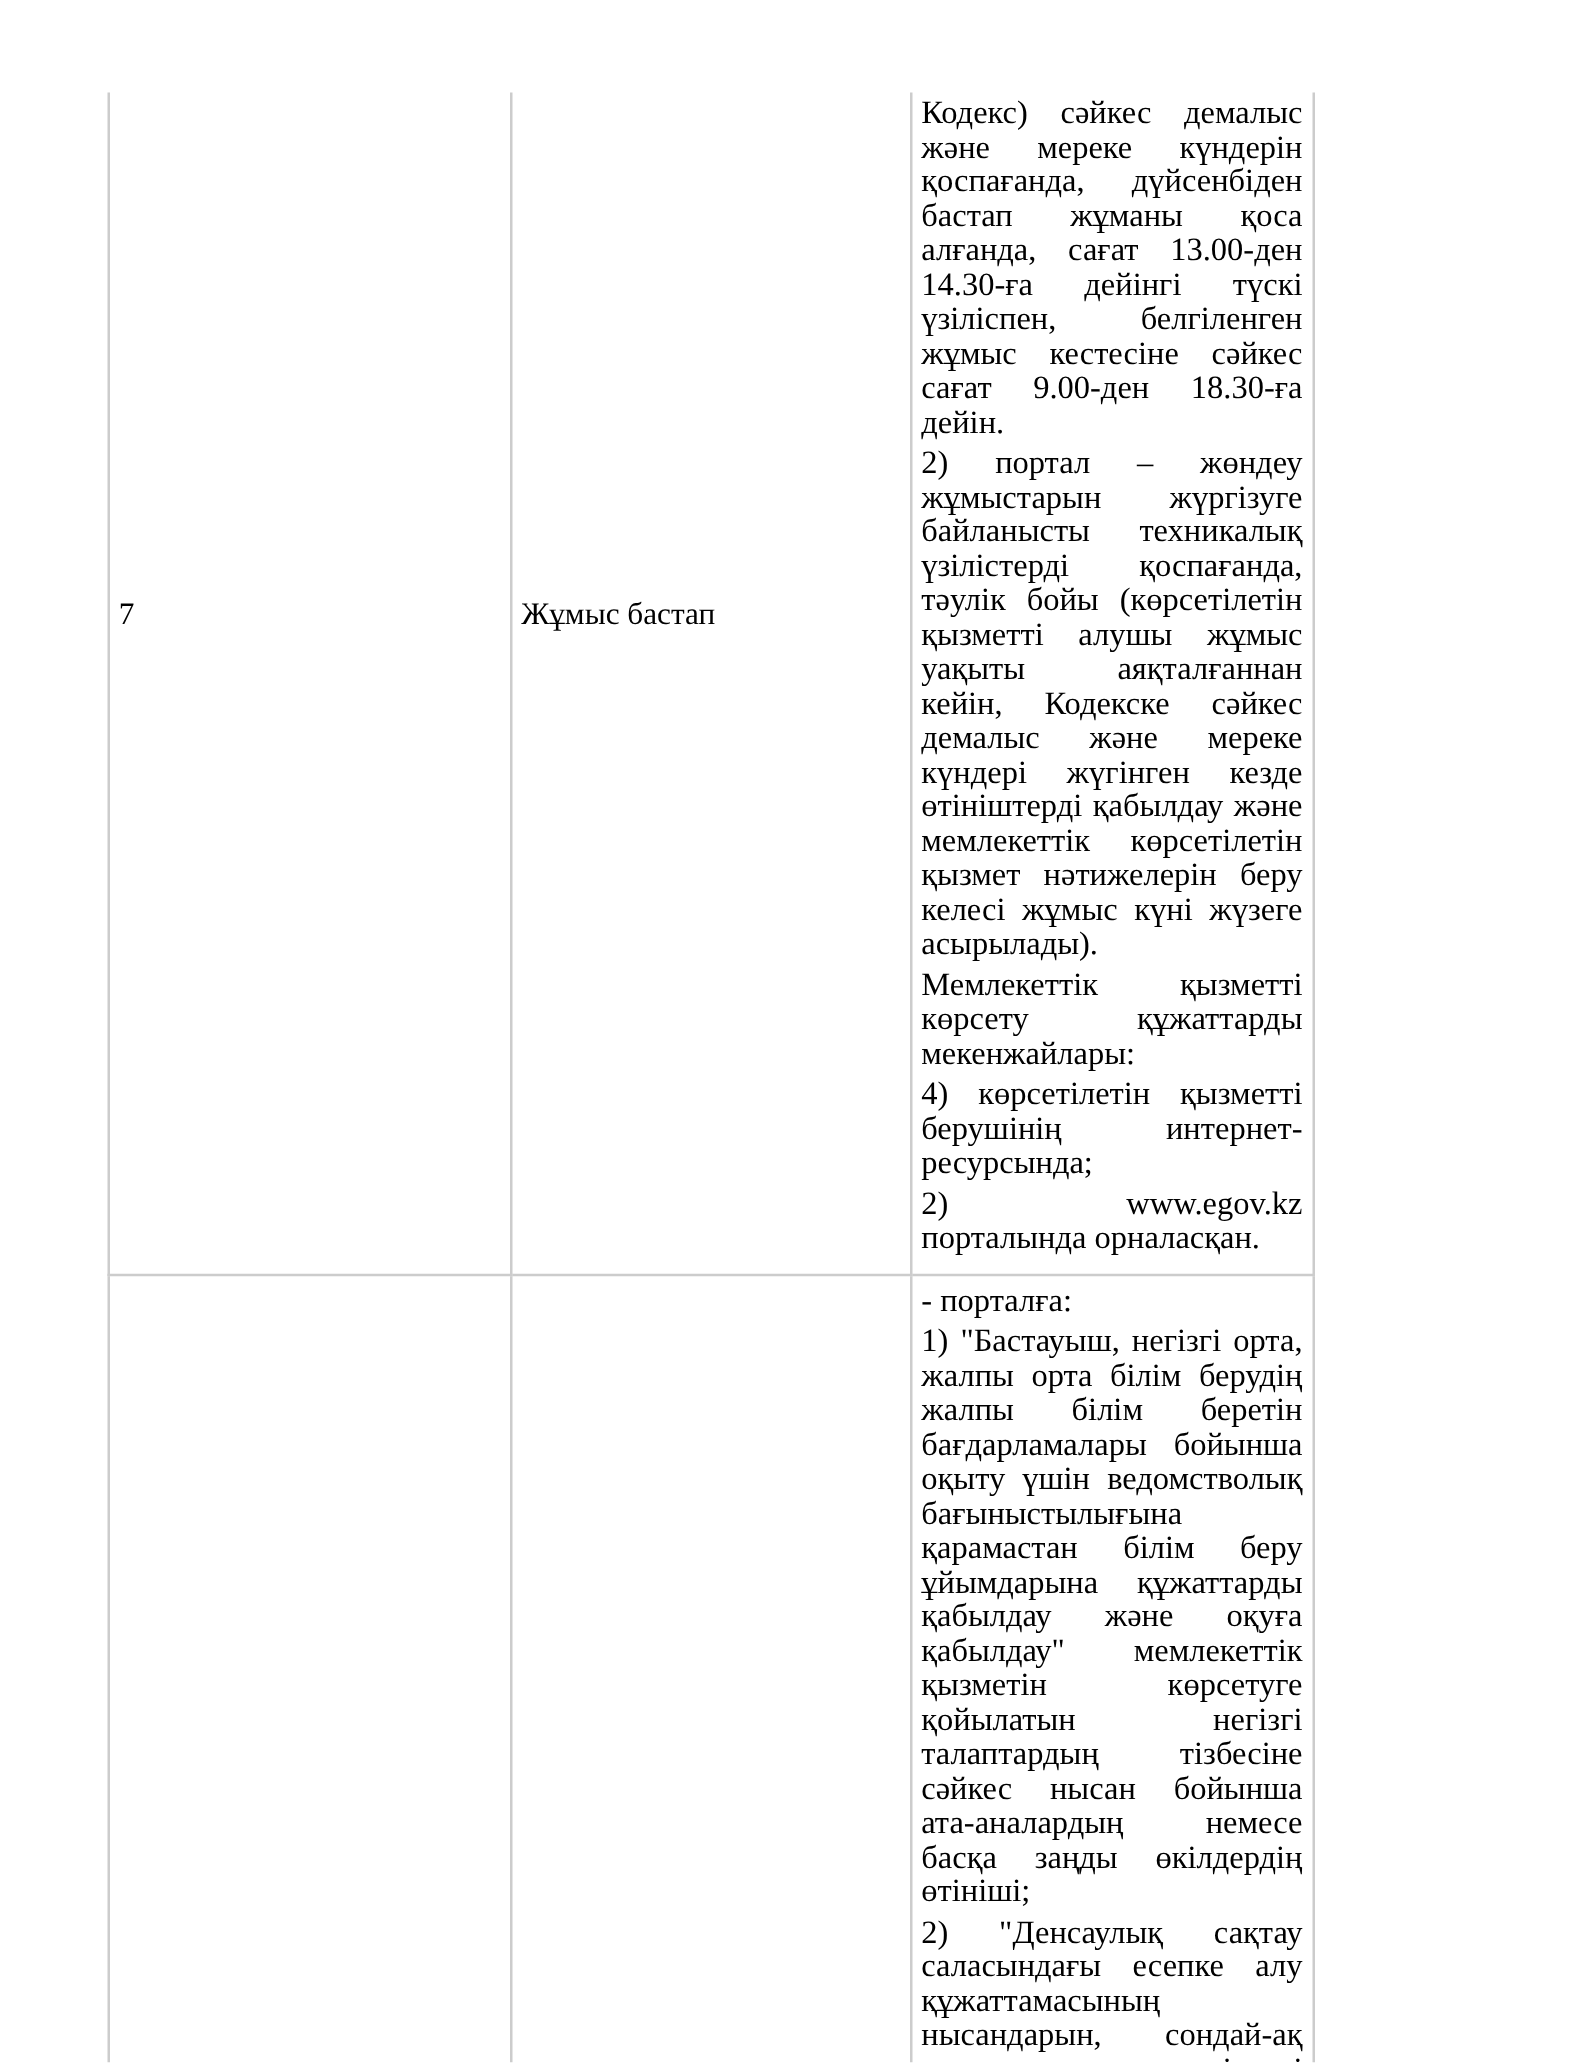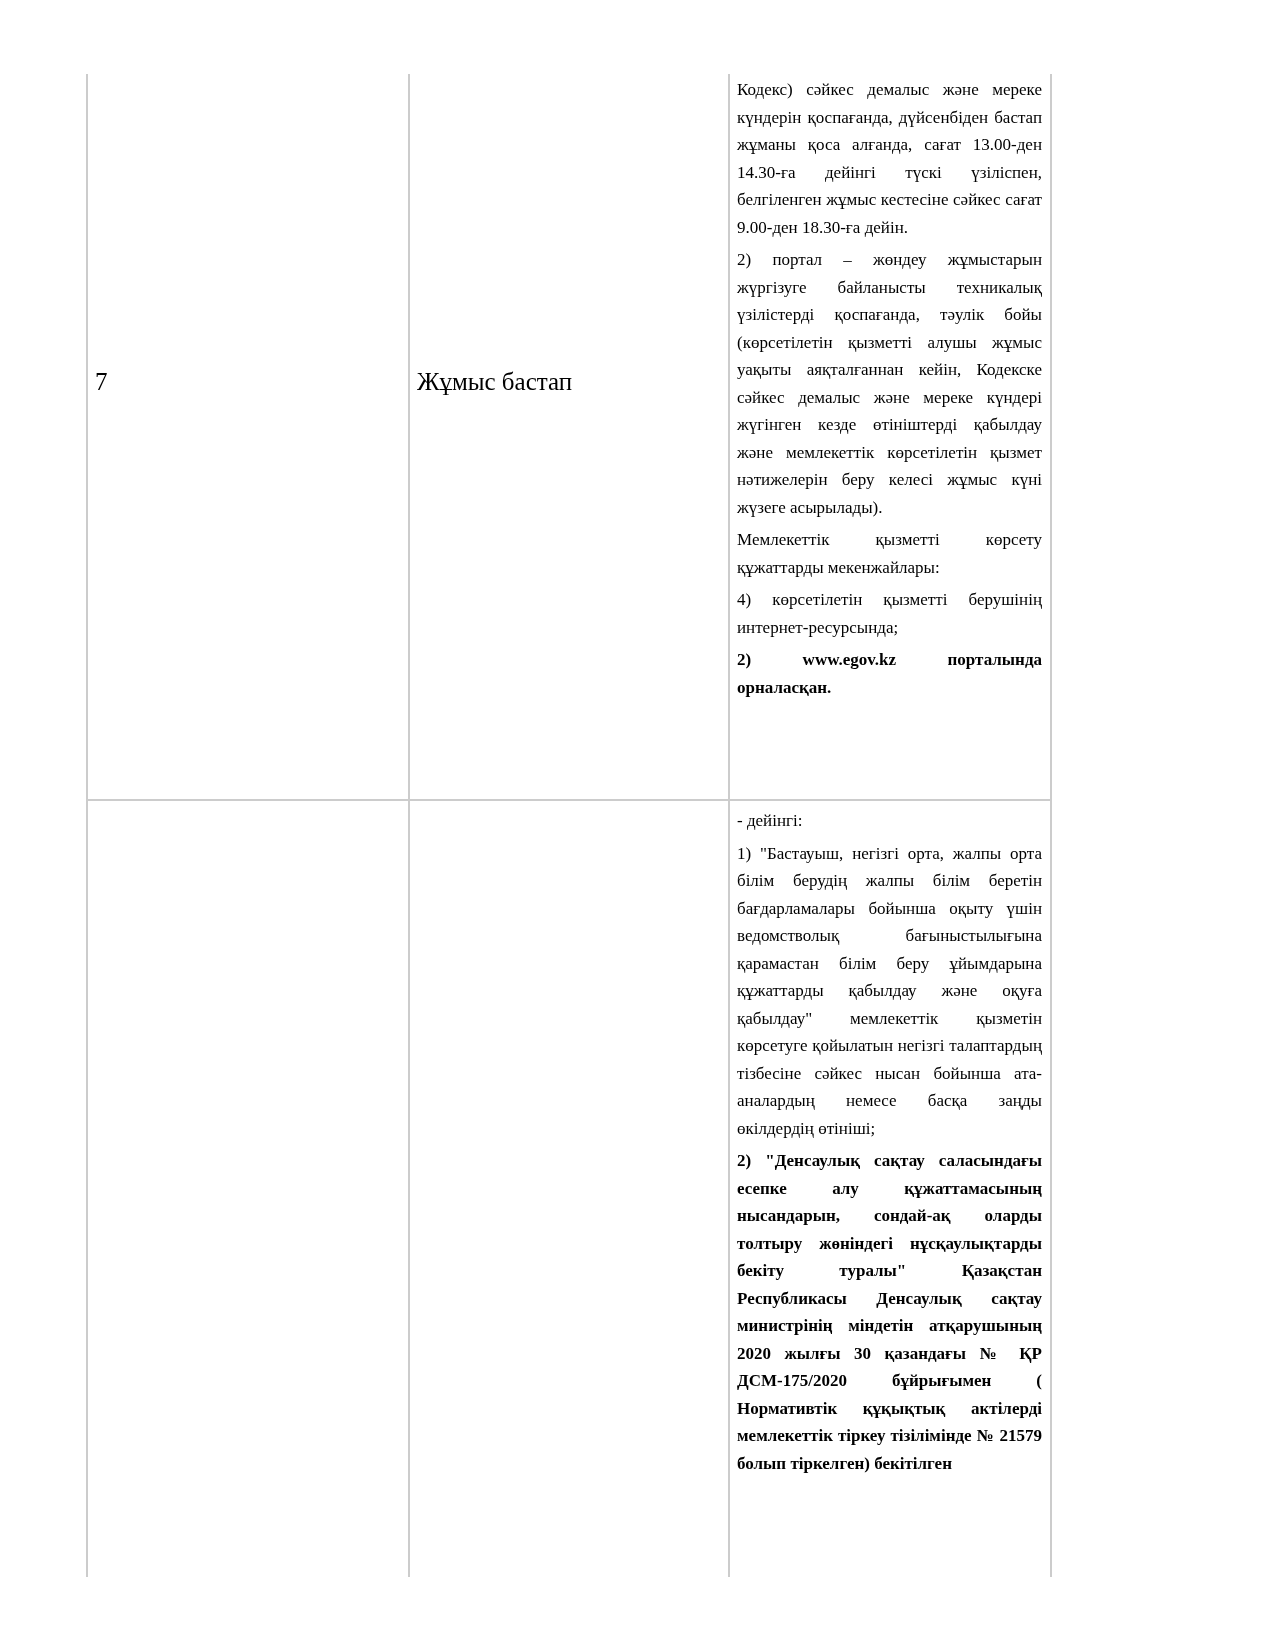--- a/index.html
+++ b/index.html
@@ -44,30 +44,30 @@
     vertical-align: middle;
     font-size: 25px;
     line-height: 27.5px;
   }
   .num-cell .val, .label-cell .val {
     position: relative;
     top: -55px;
     padding-left: 7px;
   }
   td.text-cell {
-    font-size: 17px;
+    font-size: 26px;
     line-height: 27.5px;
   }
   tr.row1 td.text-cell { padding: 2px 8px 0 7px; }
   tr.row2 td.text-cell { padding: 6px 8px 0 7px; }
   .para {
     margin: 0 0 5px 0;
     text-align: justify;
   }
-  .para:last-child { margin-bottom: 0; font-weight: bold; }
+  .para:last-child { margin-bottom: 15px; }
 </style>
 </head>
 <body>
 
 <div class="page">
   <table class="doc-table">
     <colgroup>
       <col class="c1">
       <col class="c2">
       <col class="c3">
@@ -89,20 +89,20 @@
         </td>
       </tr>
       <tr class="row2">
         <td class="cell num-cell">
           <div class="val"></div>
         </td>
         <td class="cell label-cell">
           <div class="val"></div>
         </td>
         <td class="cell text-cell">
-          <p class="para">- дейінгі:</p>
+          <p class="para">- порталға:</p>
           <p class="para">1) "Бастауыш, негізгі орта, жалпы орта білім берудің жалпы білім беретін бағдарламалары бойынша оқыту үшін ведомстволық бағыныстылығына қарамастан білім беру ұйымдарына құжаттарды қабылдау және оқуға қабылдау" мемлекеттік қызметін көрсетуге қойылатын негізгі талаптардың тізбесіне сәйкес нысан бойынша ата-аналардың немесе басқа заңды өкілдердің өтініші;</p>
           <p class="para">2) "Денсаулық сақтау саласындағы есепке алу құжаттамасының нысандарын, сондай-ақ оларды толтыру жөніндегі нұсқаулықтарды бекіту туралы" Қазақстан Республикасы Денсаулық сақтау министрінің міндетін атқарушының 2020 жылғы 30 қазандағы № ҚР ДСМ-175/2020 бұйрығымен ( Нормативтік құқықтық актілерді мемлекеттік тіркеу тізілімінде № 21579 болып тіркелген) бекітілген</p>
         </td>
       </tr>
     </tbody>
   </table>
 </div>
 
 </body></html>

